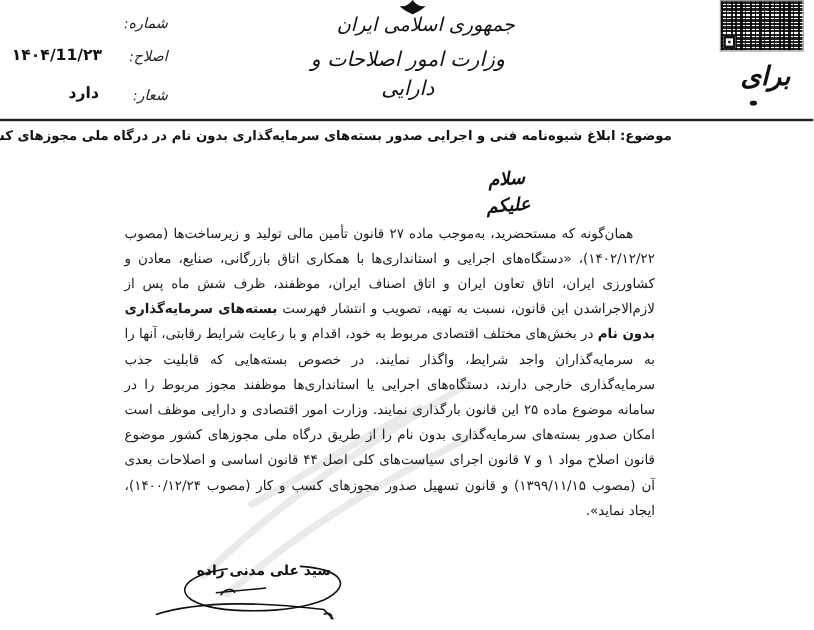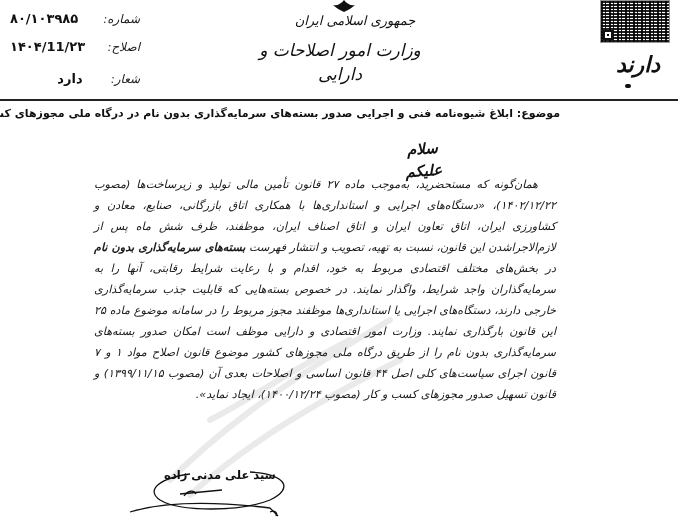--- a/index.html
+++ b/index.html
@@ -34,21 +34,21 @@
     }
     .minister-dot {
       position: absolute; left: 625px; top: 84px; width: 6px; height: 4px; background: #111; border-radius: 2px;
     }
 
     .emblem {
       position: absolute; left: 327px; top: 0; width: 34px; height: 12px;
     }
     .country-name {
       position: absolute; left: 280px; top: 12px; width: 150px; text-align: center;
-      font-family: "DejaVu Serif", serif; font-style: italic; font-size: 13px; line-height: 18px;
+      font-family: "DejaVu Serif", serif; font-style: italic; font-size: 16px; line-height: 18px;
     }
     .ministry-name {
       position: absolute; left: 240px; top: 38px; width: 200px; text-align: center;
       font-family: "DejaVu Serif", serif; font-style: italic; font-size: 17px; line-height: 24px;
     }
 
     .meta { position: absolute; left: 0; top: 0; width: 230px; height: 100px; }
     .meta-row { position: absolute; left: 0; width: 230px; height: 26px; }
     .meta-label {
       position: absolute; right: 90px; top: 0; width: 50px; text-align: right;
@@ -76,21 +76,21 @@
       font-family: "DejaVu Serif", serif; font-style: italic; font-weight: bold;
       font-size: 15px; line-height: 22px; transform: rotate(-4deg);
     }
 
     
     .body-text {
       position: absolute; left: 90px; top: 170px; width: 470px;
       font-size: 11.2px; line-height: 21px; text-align: justify; text-align-last: right;
       color: #1a1a1a;
     }
-    .body-text p { text-indent: 18px; margin: 4px; font-style: italic; }
+    .body-text p { text-indent: 18px; margin: 14px; }
     .body-text b { font-weight: bold; }
 
     
     .watermark {
       position: absolute; left: 150px; top: 300px; width: 260px; height: 200px;
       pointer-events: none; opacity: 0.13;
     }
 
     
     .signer-name {
@@ -102,33 +102,32 @@
     }
   </style>
 </head>
 <body>
 
 <div class="page">
 
   <div class="qr">
     <span class="finder"></span>
   </div>
-  <div class="minister-title">دارند</div>
+  <div class="minister-title">برای</div>
   <div class="minister-dot"></div>
 
   <svg class="emblem" viewBox="0 0 34 12">
     <path d="M17 0 C14 4 10 6 6 5 C9 8 13 10 17 12 C21 10 25 8 28 5 C24 6 20 4 17 0 Z" fill="#111"></path>
   </svg>
   <div class="country-name">جمهوری اسلامی ایران</div>
   <div class="ministry-name">وزارت امور اصلاحات و دارایی</div>
 
   <div class="meta">
     <div class="meta-row" style="top:6px;">
       <span class="meta-label">شماره:</span>
-      <span class="meta-value">۸۰/۱۰۳۹۸۵</span>
     </div>
     <div class="meta-row" style="top:34px;">
       <span class="meta-label">اصلاح:</span>
       <span class="meta-value">۱۴۰۴/11/۲۳</span>
     </div>
     <div class="meta-row" style="top:66px;">
       <span class="meta-label">شعار:</span>
       <span class="meta-value rtl">دارد</span>
     </div>
   </div>

